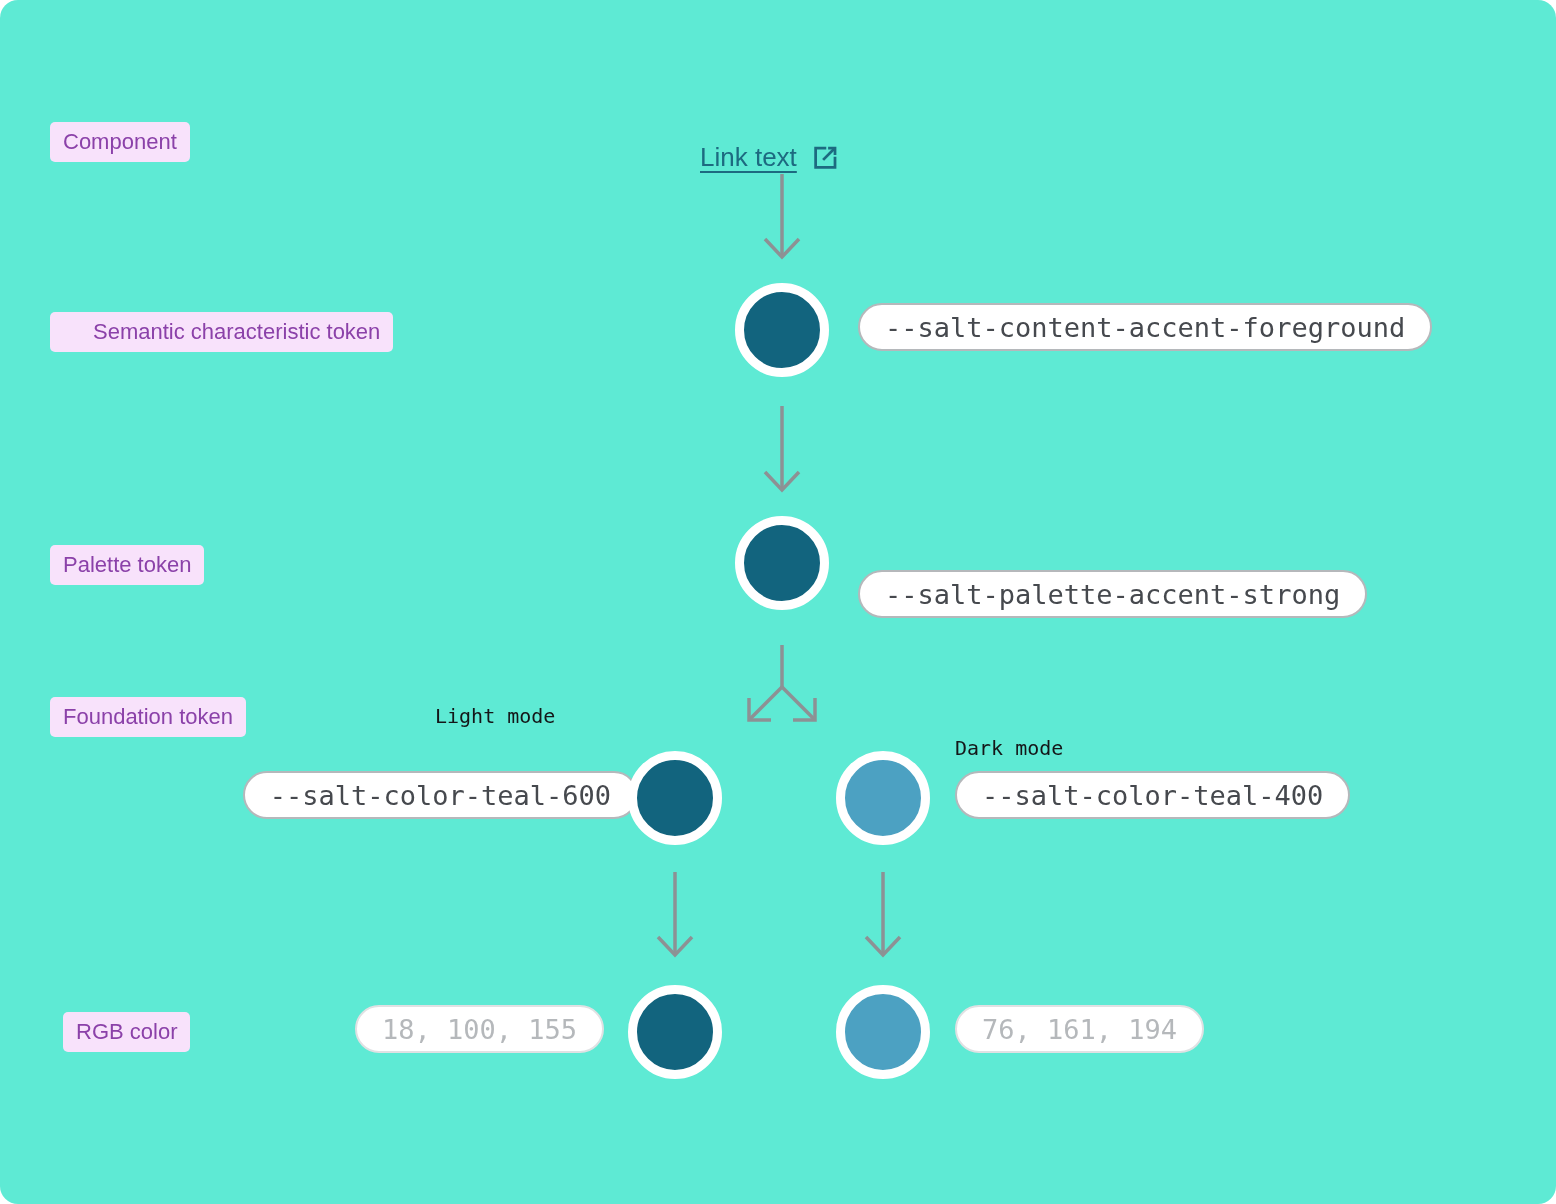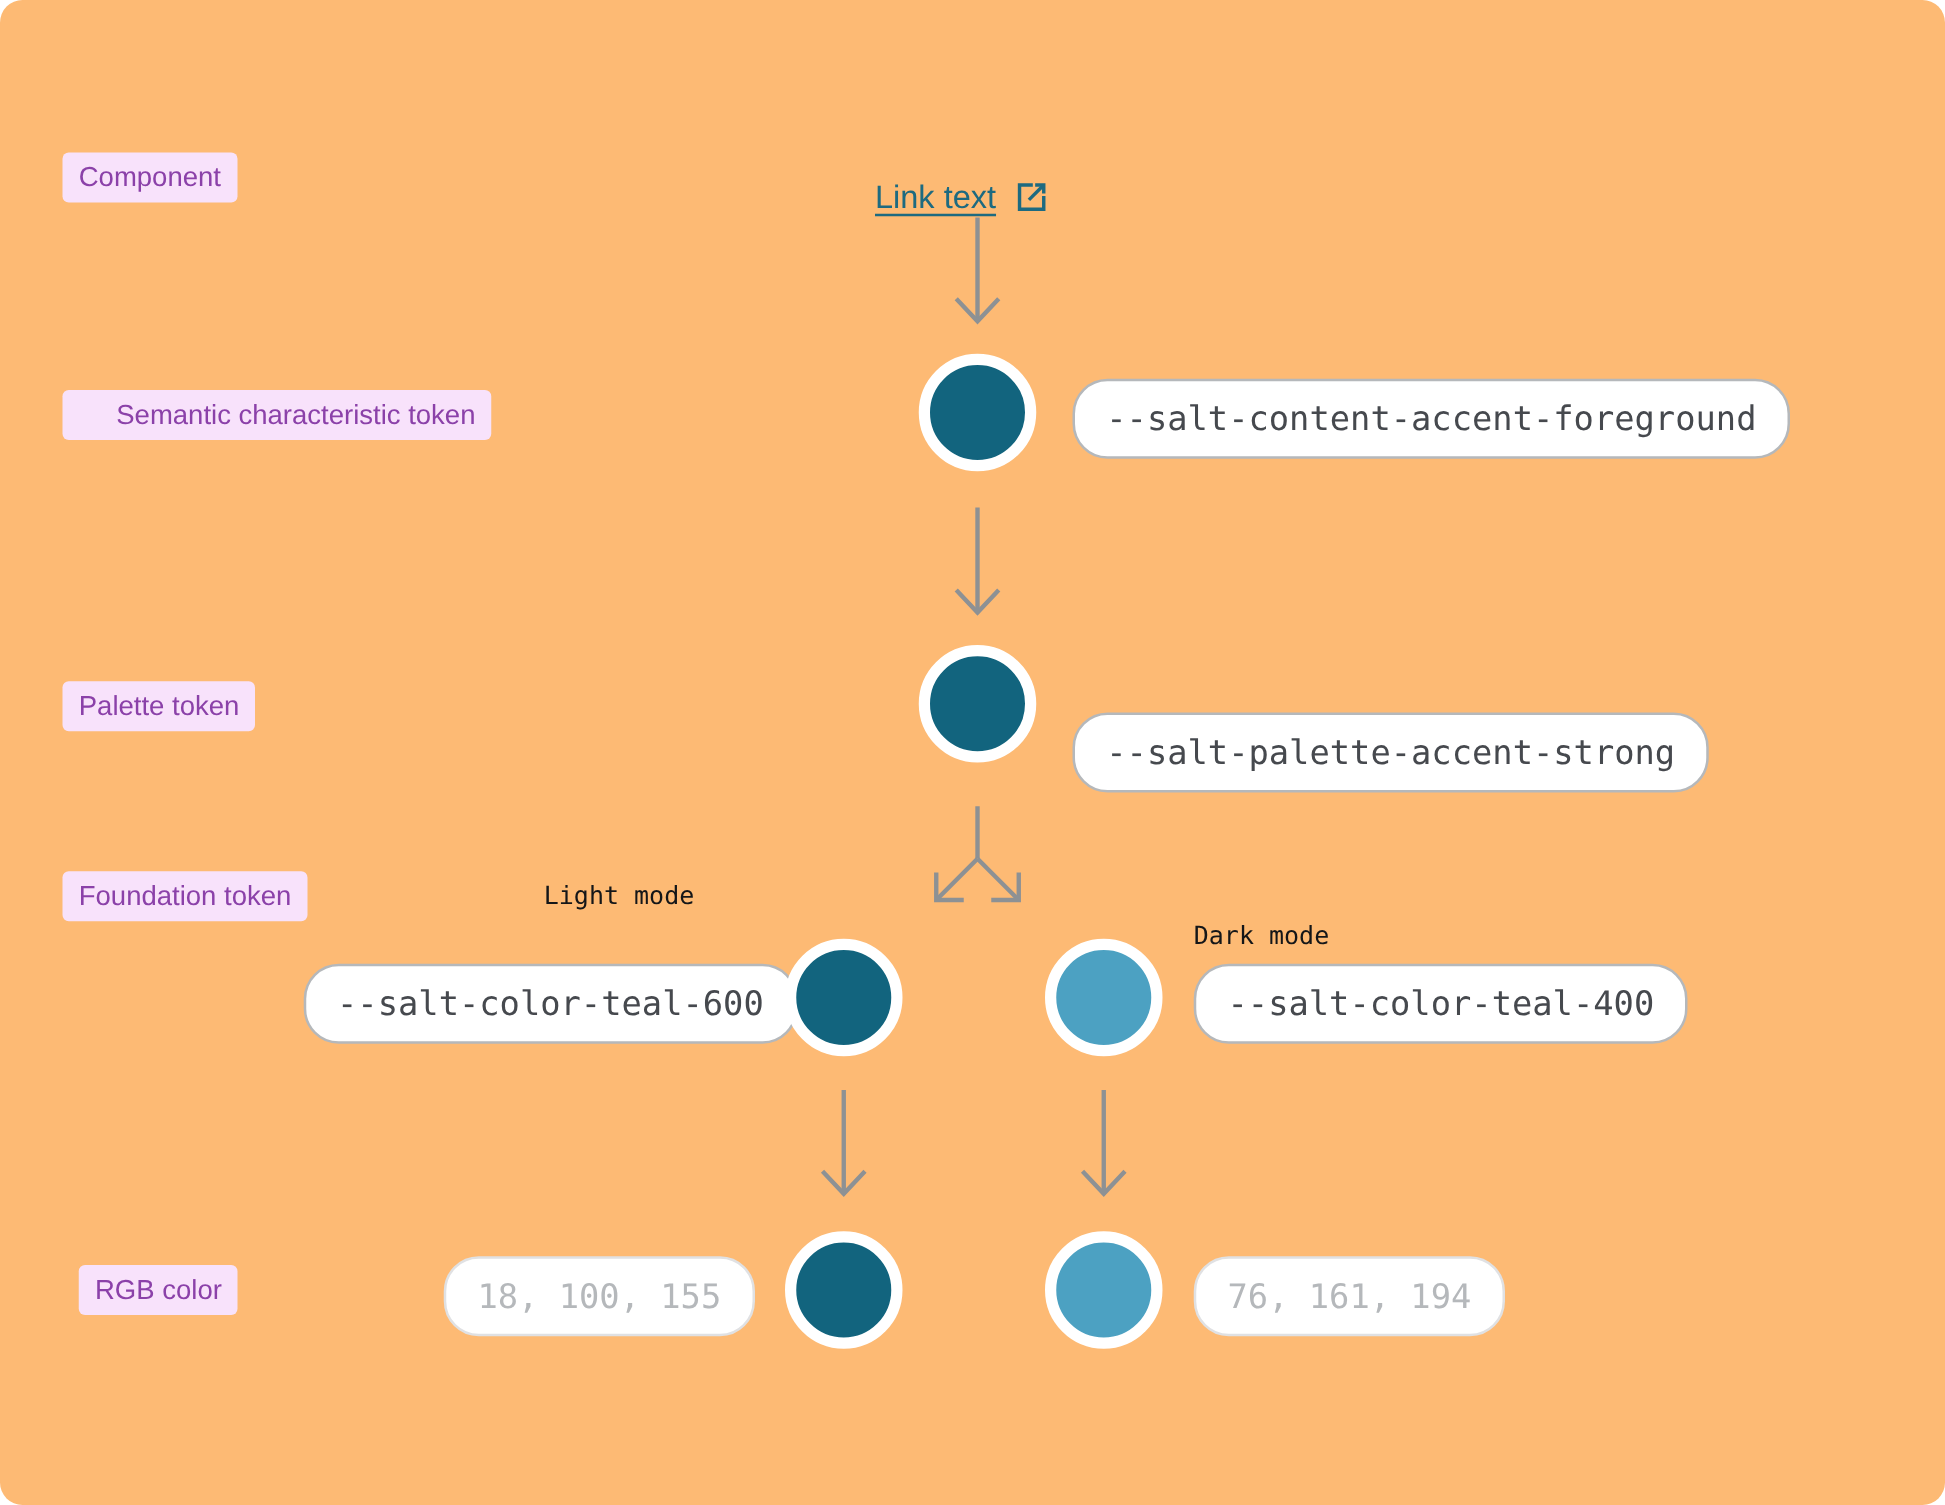--- a/index.html
+++ b/index.html
@@ -1,40 +1,40 @@
 <!DOCTYPE html>
 <html><head>
 <meta charset="utf-8">
 <style>
   html, body { margin: 0; padding: 0; background: #ffffff; }
   .canvas {
     position: relative;
     width: 1556px;
     height: 1204px;
-    background: #fdba74;
+    background: #5eead4;
     border-radius: 18px;
     overflow: hidden;
     font-family: "Liberation Sans", sans-serif;
   }
   .chip {
     position: absolute;
     background: #f8e2fb;
     color: #8b41a9;
     font-size: 22px;
     line-height: 1;
     padding: 9px 13px;
     border-radius: 5px;
     white-space: nowrap;
   }
   .pill {
     position: absolute;
     background: #ffffff;
     border: 2px solid #b5b8bb;
     border-radius: 28px;
-    height: 64px;
+    height: 48px;
     display: flex;
     align-items: center;
     padding: 0 25px;
     box-sizing: border-box;
     font-family: "DejaVu Sans Mono", "Liberation Mono", monospace;
     font-size: 27px;
     color: #46494e;
     white-space: nowrap;
   }
   .pill.muted {

